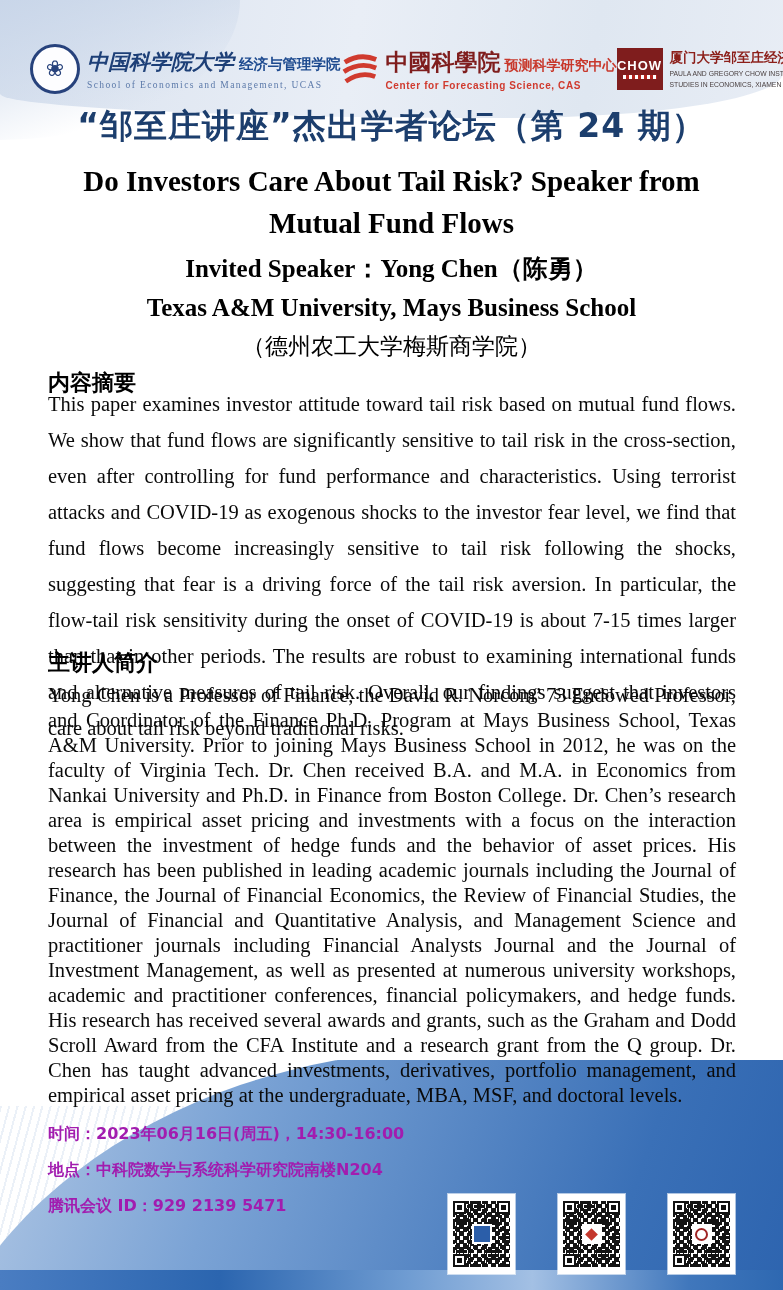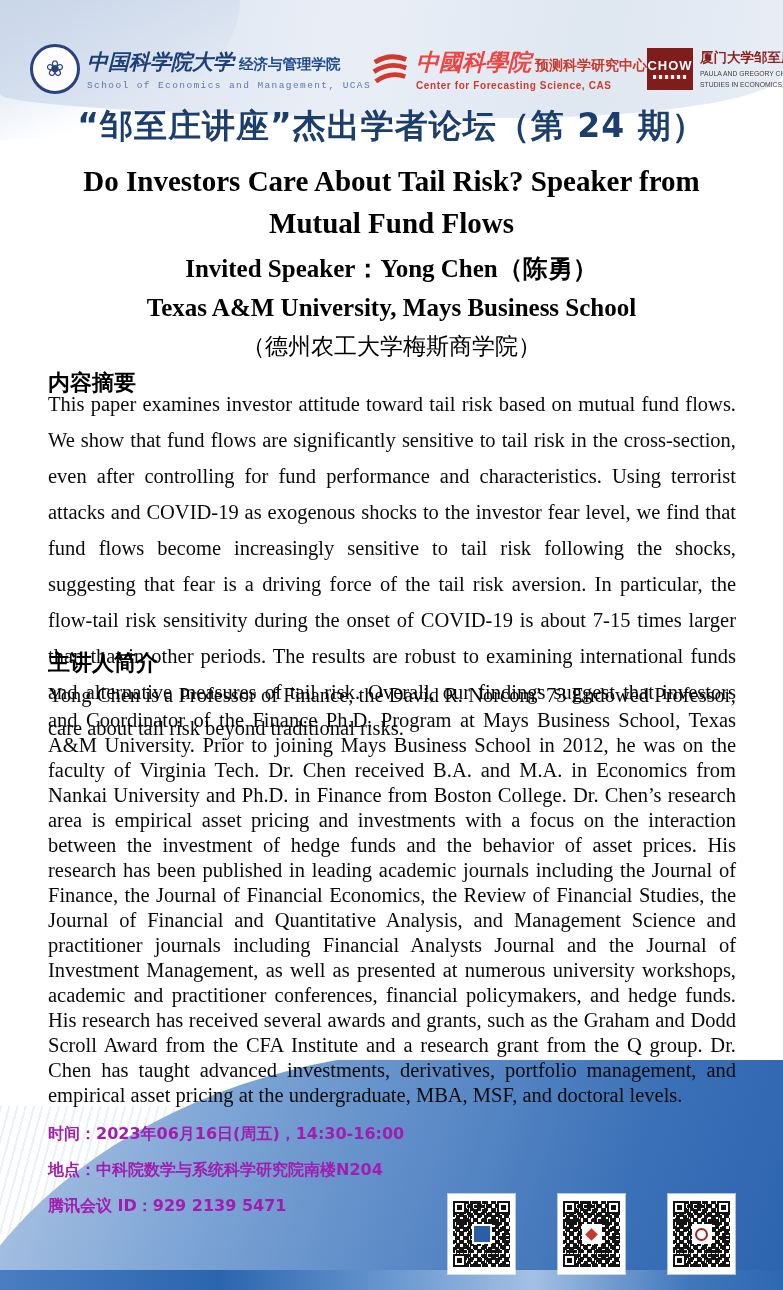--- a/index.html
+++ b/index.html
@@ -66,24 +66,24 @@
   .logos{position:absolute;top:36px;left:30px;right:16px;height:66px;display:flex;justify-content:space-between;align-items:center;z-index:3;}
   .logo{display:flex;align-items:center;gap:7px;}
   .emblem-ucas{
     width:50px;height:50px;border-radius:50%;border:3px solid #27427c;box-sizing:border-box;
     display:flex;align-items:center;justify-content:center;color:#27427c;font-size:22px;background:#fdfdff;
   }
   .l1-col{display:flex;flex-direction:column;}
   .l1-row{display:flex;align-items:baseline;gap:5px;}
   .l1-call{font-family:"DejaVu Serif",serif;font-style:italic;font-weight:bold;font-size:21px;color:#1d3f77;white-space:nowrap;}
   .l1-sub{font-family:"DejaVu Sans",sans-serif;font-weight:bold;font-size:14.5px;color:#1d4a8f;white-space:nowrap;}
-  .l1-en{font-family:Liberation Mono, monospace;font-size:9.5px;letter-spacing:1.4px;color:#5b79a9;margin-top:4px;white-space:nowrap;}
+  .l1-en{font-family:Liberation Serif, serif;font-size:9.5px;letter-spacing:1.4px;color:#5b79a9;margin-top:4px;white-space:nowrap;}
   .l2-col{display:flex;flex-direction:column;}
   .l2-row{display:flex;align-items:baseline;gap:4px;}
-  .l2-call{font-family:"DejaVu Serif",serif;font-style:italic;font-weight:bold;font-size:23px;color:#ef4444;white-space:nowrap;}
+  .l2-call{font-family:"DejaVu Serif",serif;font-weight:bold;font-size:23px;color:#7f1d1d;white-space:nowrap;}
   .l2-sub{font-family:"DejaVu Sans",sans-serif;font-weight:bold;font-size:14px;color:#c8382c;white-space:nowrap;}
   .l2-en{font-family:"Liberation Sans",sans-serif;font-weight:bold;font-size:10px;letter-spacing:.6px;color:#d03a2e;margin-top:2px;white-space:nowrap;}
   .chow-box{
     width:46px;height:42px;background:#7f1d1d;display:flex;flex-direction:column;align-items:center;justify-content:center;
     color:#fff;font-family:"Liberation Sans",sans-serif;font-weight:bold;font-size:13px;letter-spacing:1px;line-height:1;
   }
   .chow-box .bar{width:34px;height:4px;margin-top:3px;background:repeating-linear-gradient(90deg,#fff 0 3px,#b5231d 3px 6px);}
   .l3-col{display:flex;flex-direction:column;}
   .l3-cn{font-family:"DejaVu Serif",serif;font-weight:bold;font-size:13.5px;color:#8c1f1a;white-space:nowrap;}
   .l3-en{font-family:"Liberation Sans",sans-serif;font-size:6.8px;color:#4a4040;margin-top:2px;line-height:1.35;white-space:nowrap;}

